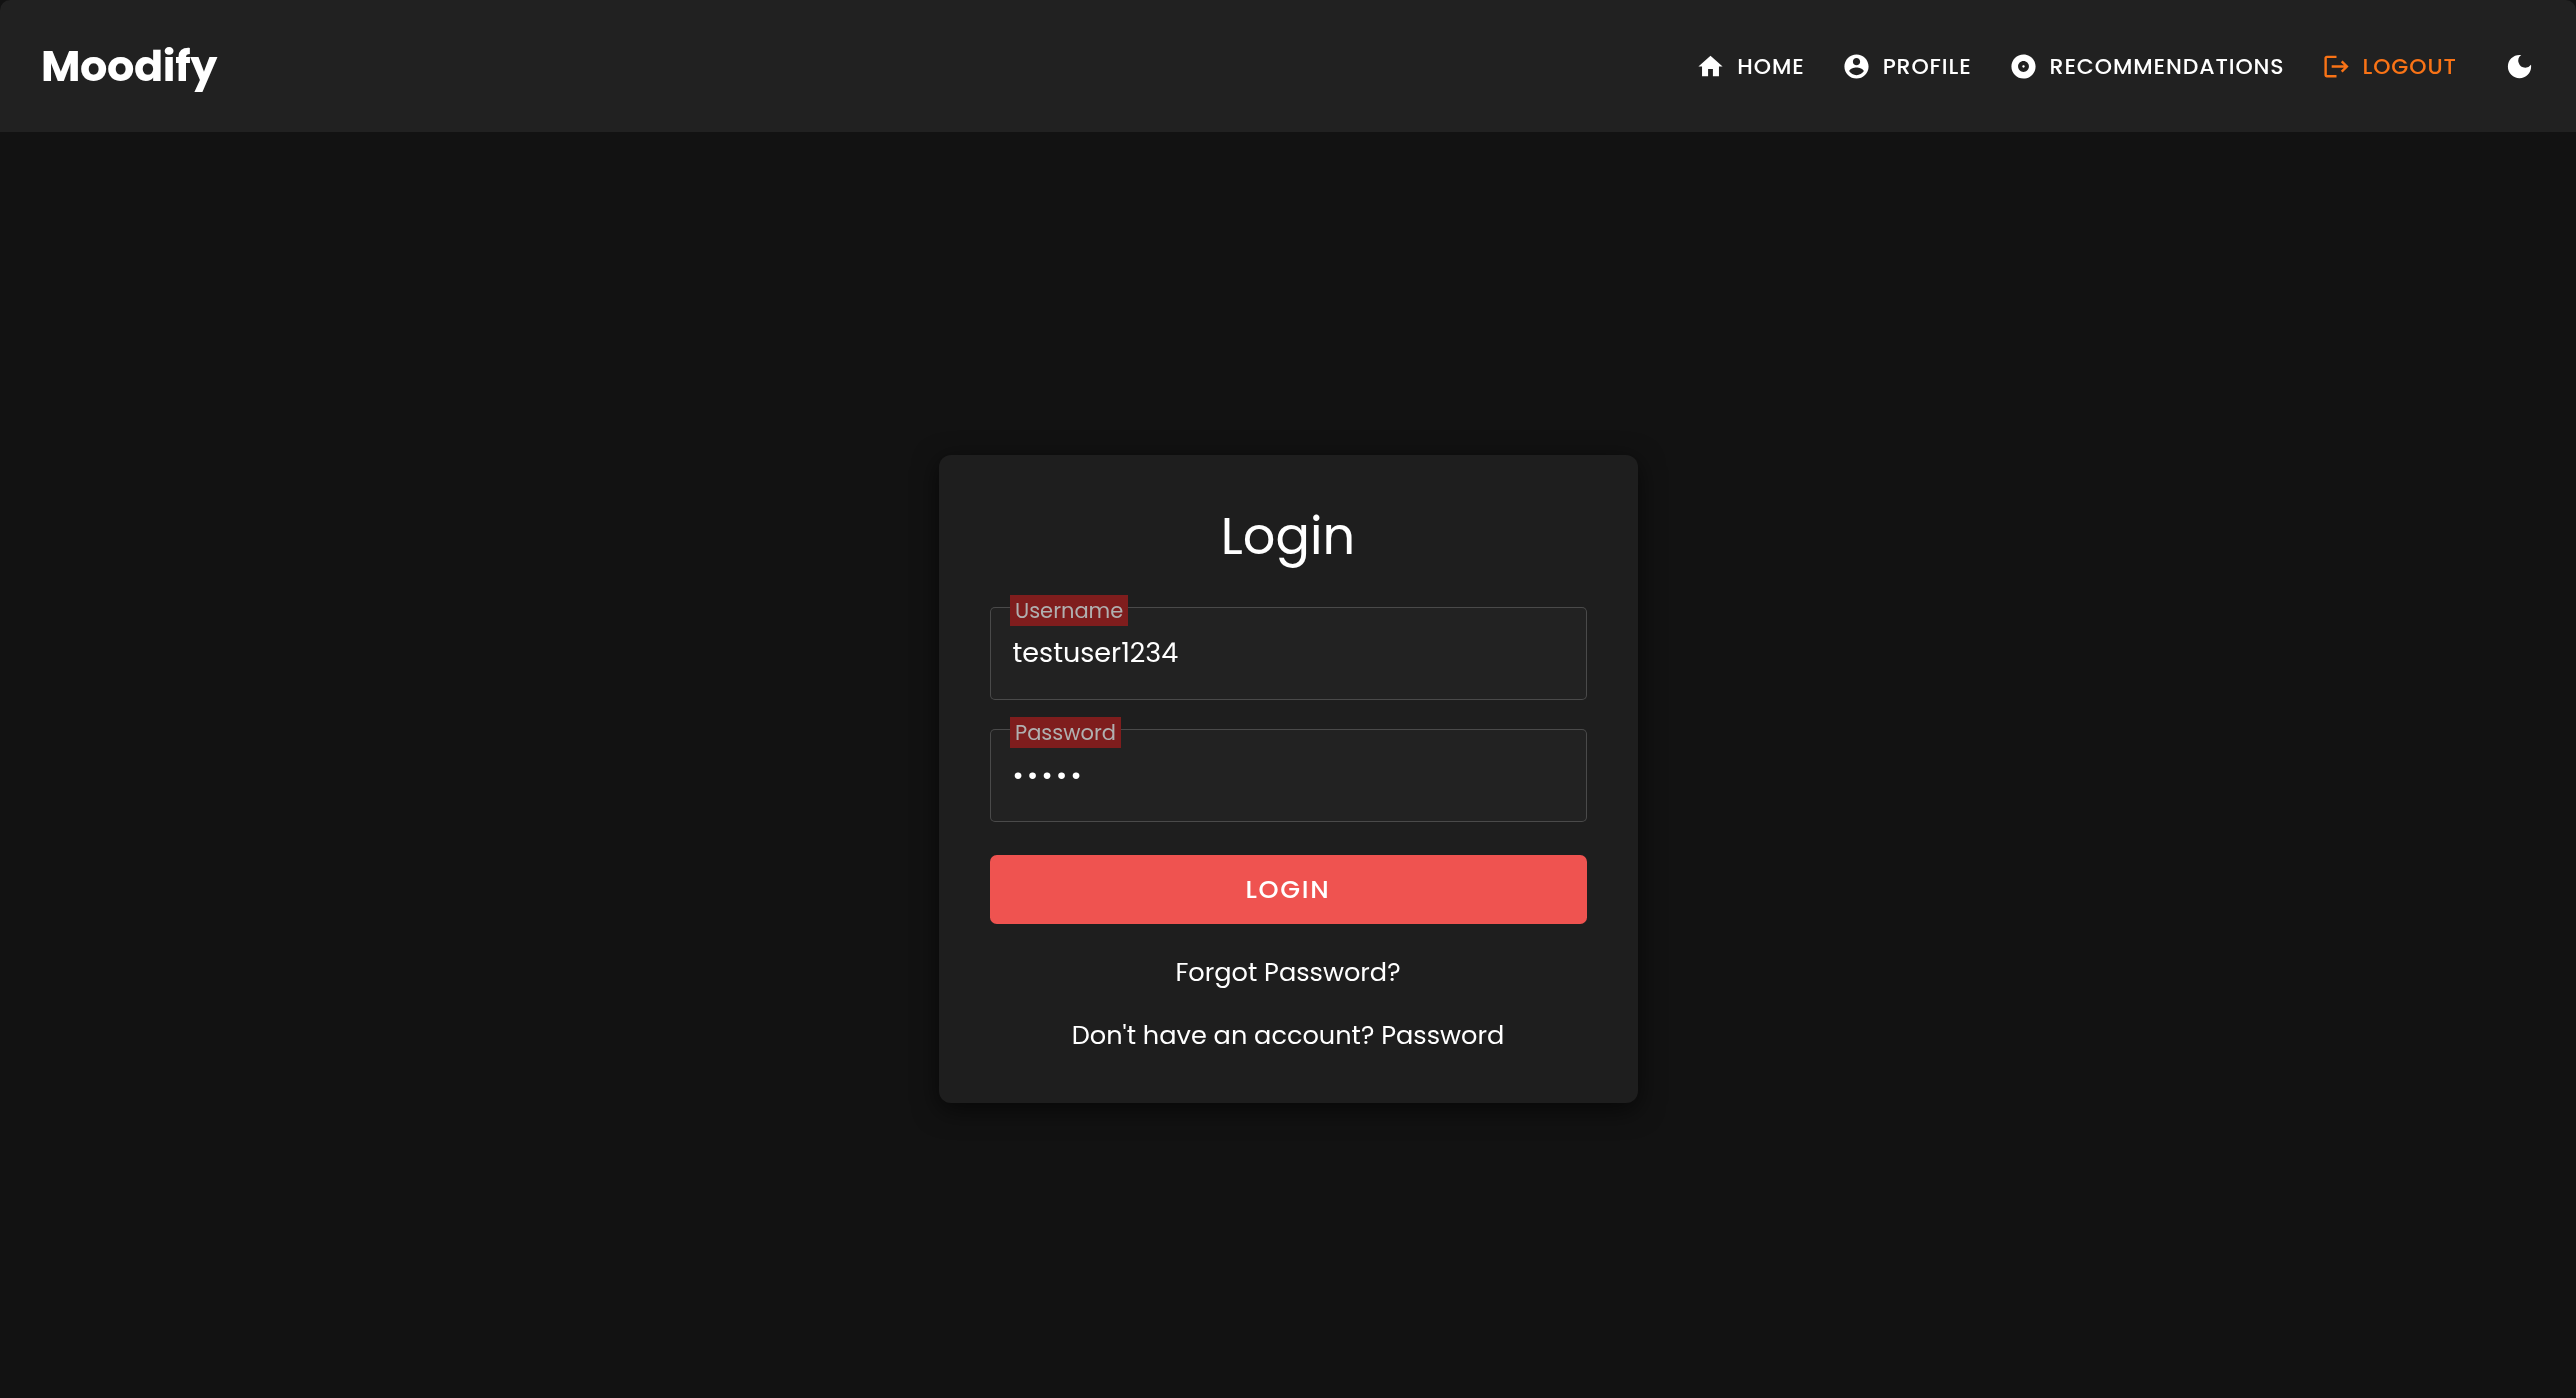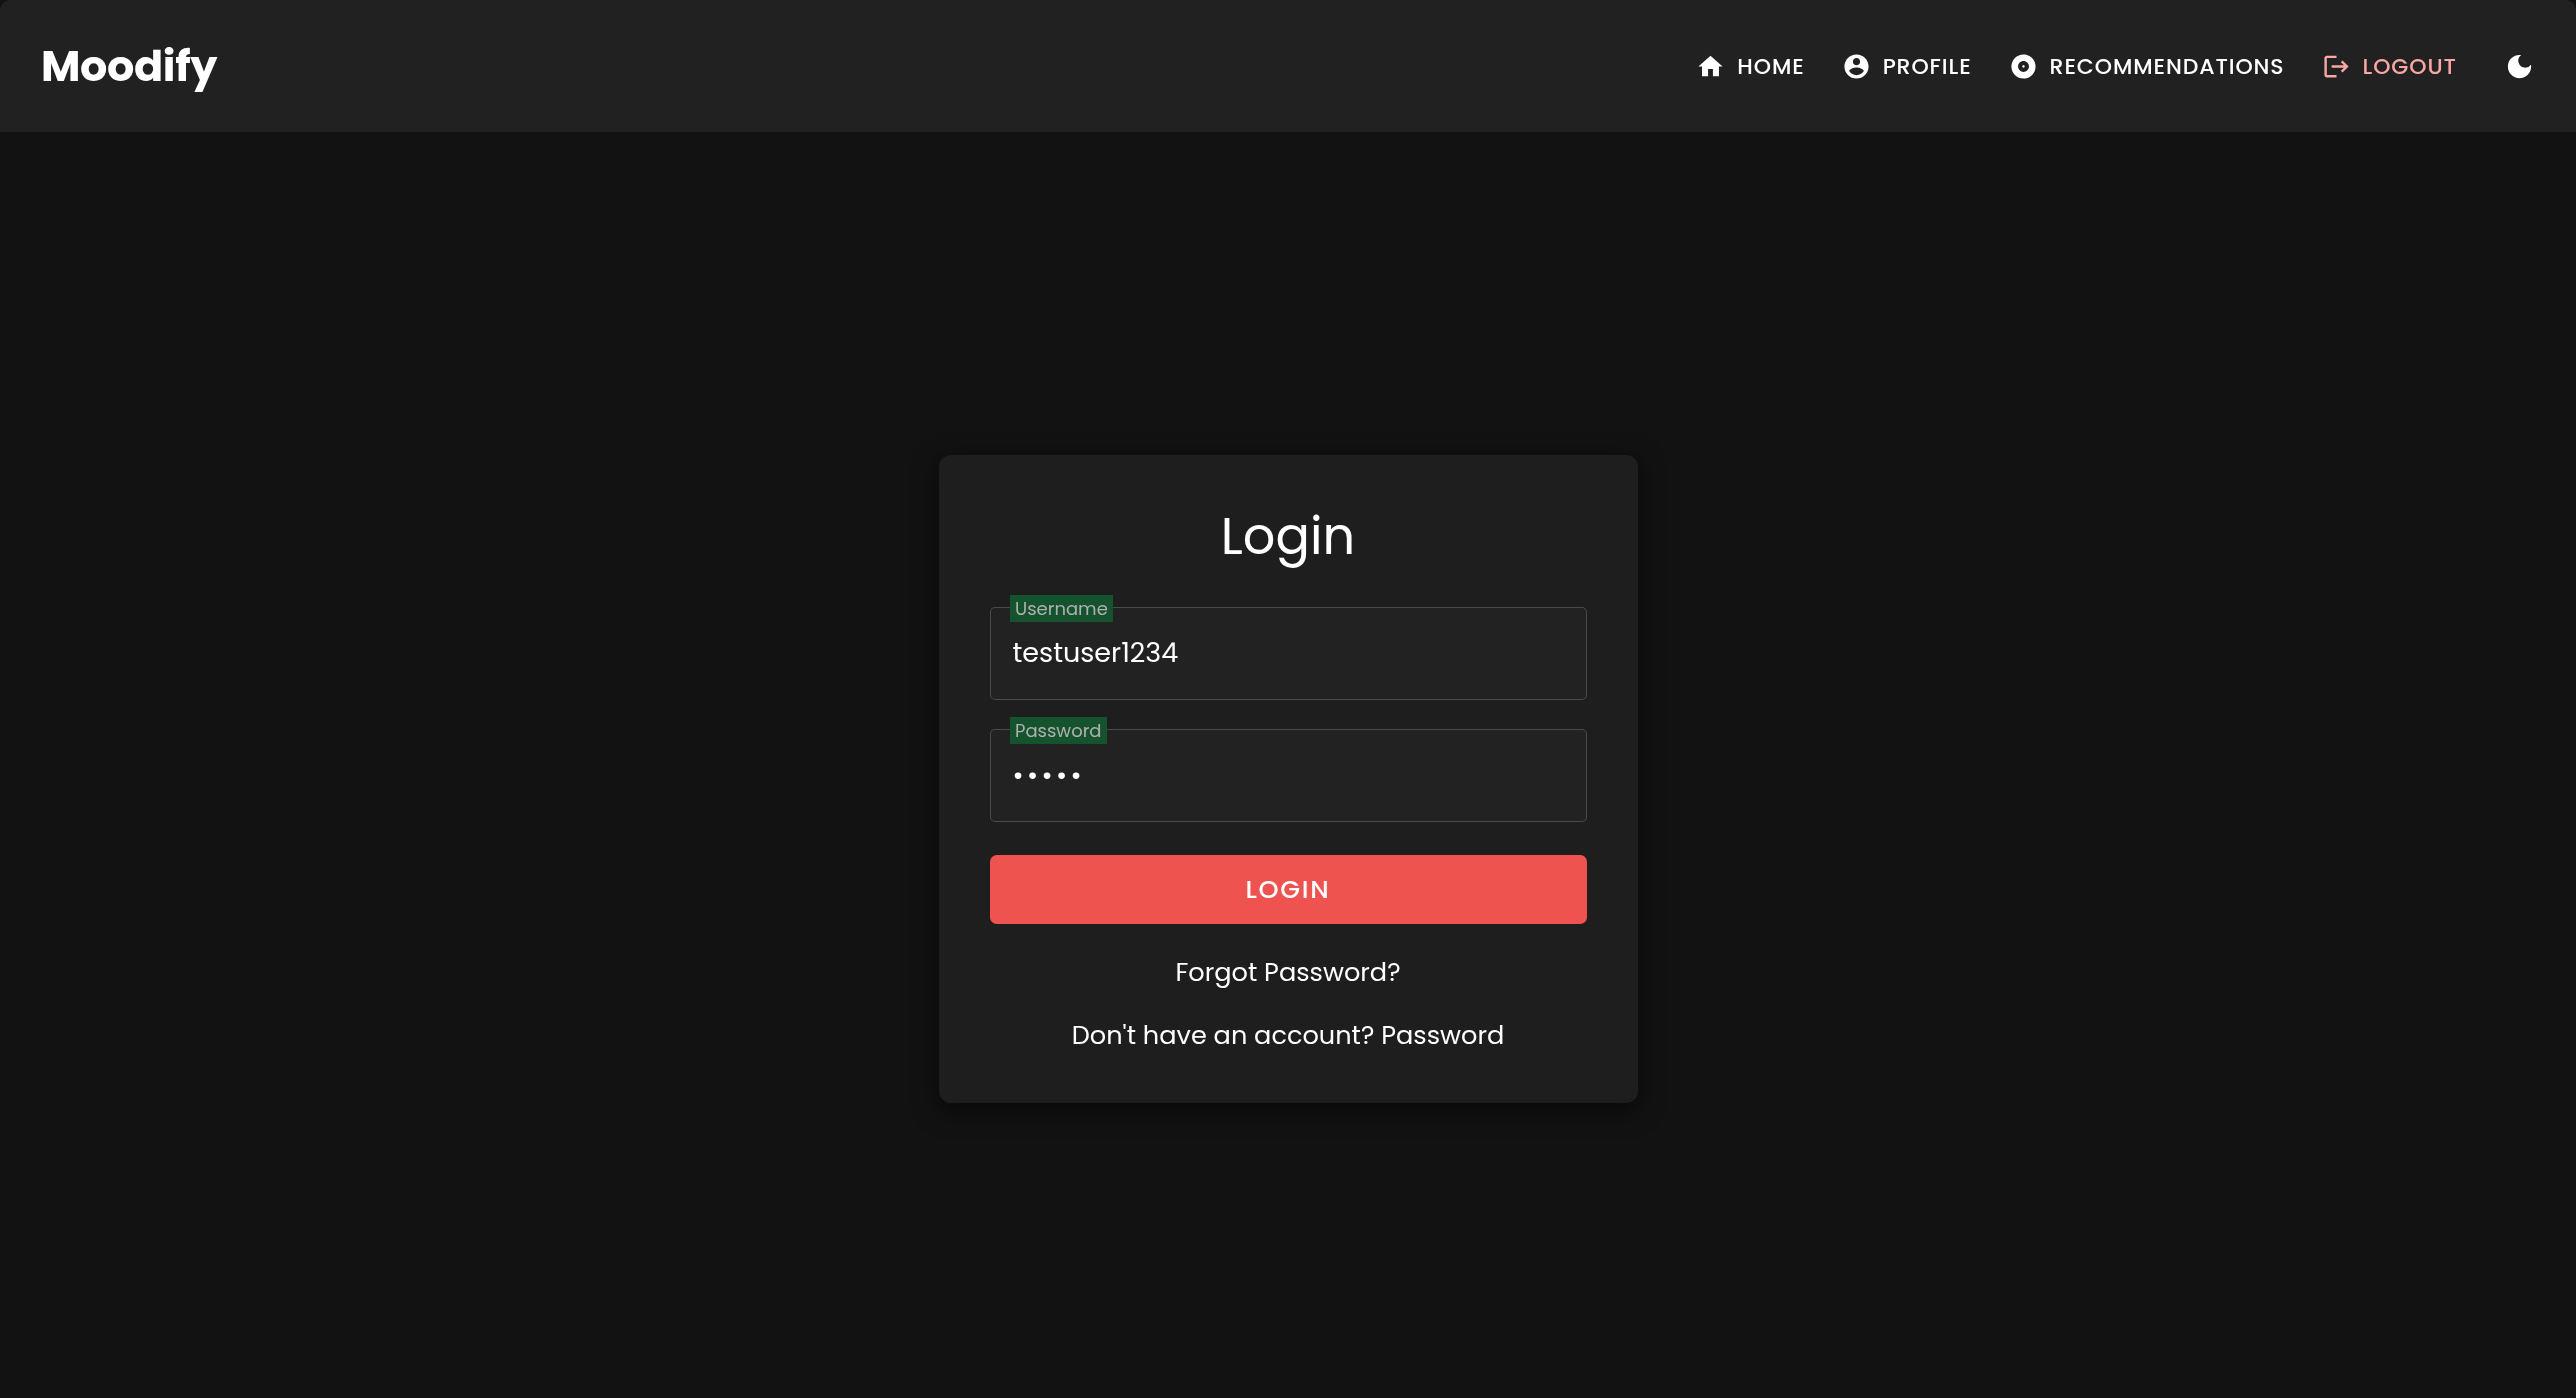--- a/index.html
+++ b/index.html
@@ -47,21 +47,21 @@
       gap: 12px;
       font-size: 22px;
       font-weight: 500;
       letter-spacing: 0.9px;
       text-transform: uppercase;
       cursor: pointer;
       color: #ffffff;
     }
 
     .nav-item.logout {
-      color: #fca5a5;
+      color: #f97316;
     }
 
     .nav-item svg {
       width: 29px;
       height: 29px;
       fill: currentColor;
     }
 
     .theme-toggle {
       display: flex;
@@ -103,23 +103,23 @@
 
     .field-group {
       margin-bottom: 29px;
       position: relative;
     }
 
     .field-label {
       position: absolute;
       top: -12px;
       left: 20.4px;
-      font-size: 18px;
+      font-size: 21px;
       color: #b0b0b0;
-      background-color: #14532d;
+      background-color: #7f1d1d;
       padding: 0 5.1px;
       z-index: 2;
     }
 
     .field-input {
       width: 100%;
       background-color: rgba(255,255,255,0.02);
       border: 0.9px solid rgba(255,255,255,0.18);
       border-radius: 5.1px;
       padding: 25.6px 22px;

